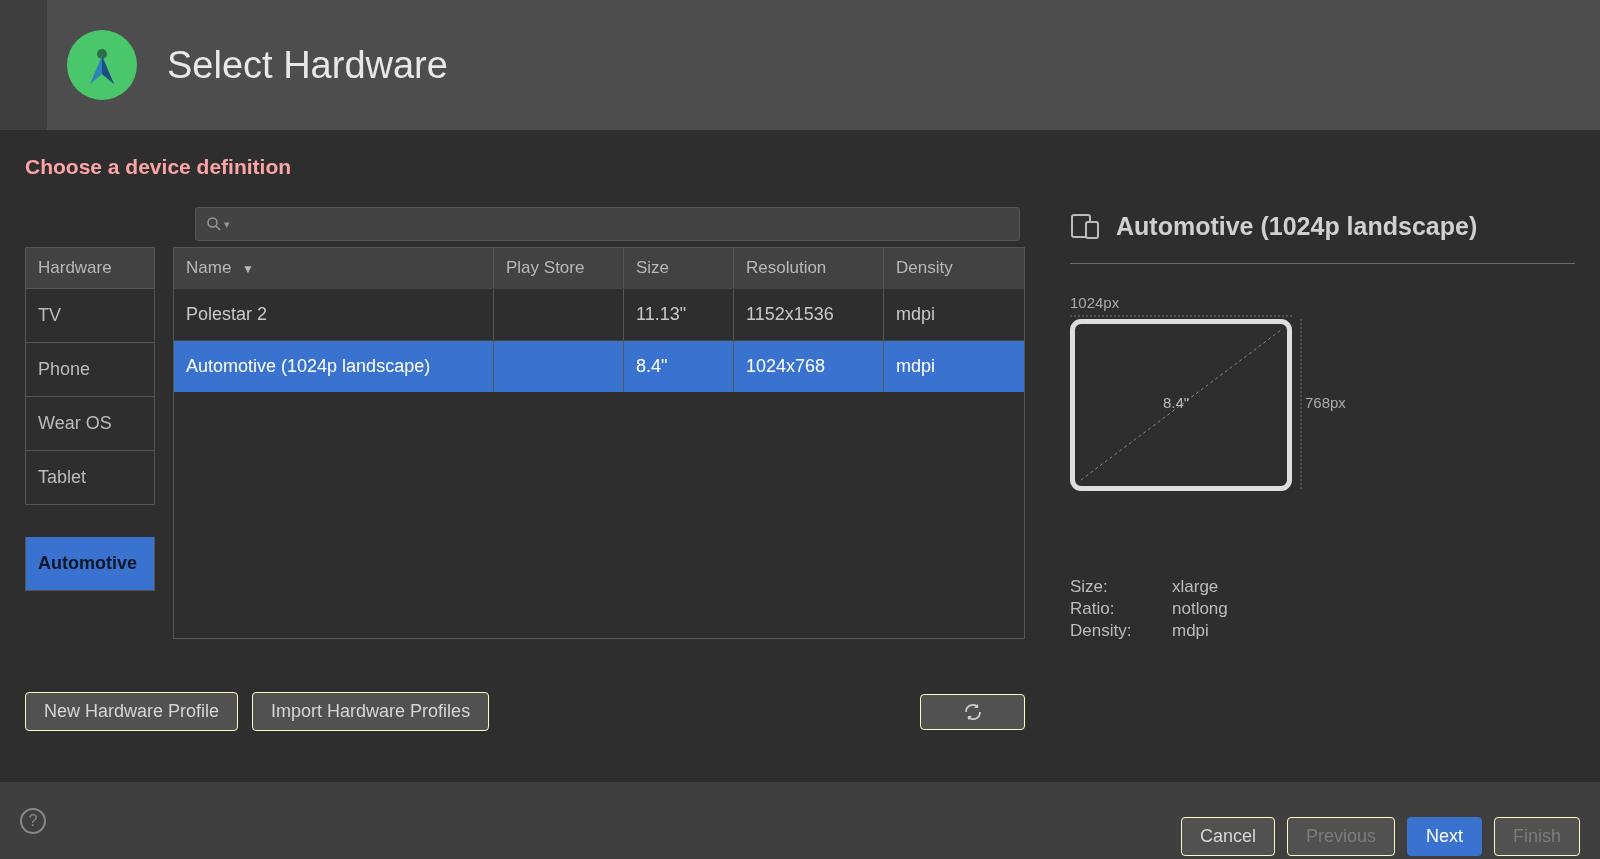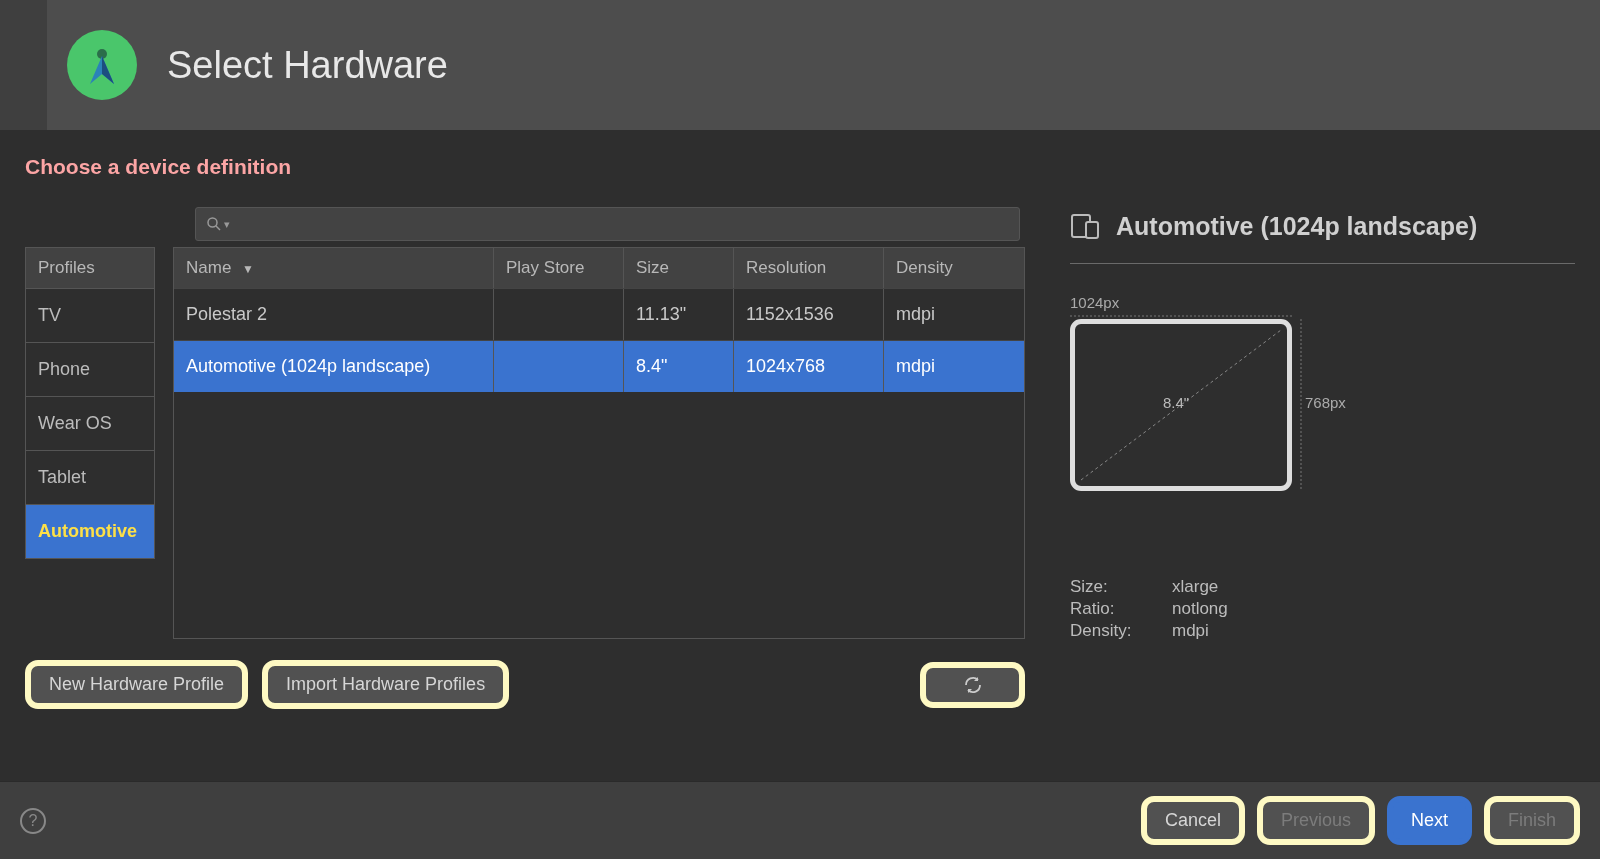--- a/index.html
+++ b/index.html
@@ -93,22 +93,23 @@
   padding: 16px 12px;
   font-size: 18px;
   color: #bcbcbc;
   border-left: 1px solid #555;
   border-right: 1px solid #555;
   border-bottom: 1px solid #555;
   cursor: pointer;
 }
 .cat-item.selected {
   background: #3a73cf;
-  color: #fde047;
+  color: #0f172a;
   font-weight: 600;
+  margin-top: 32px;
 }
 .device-table {
   flex: 1;
   border: 1px solid #555;
   display: flex;
   flex-direction: column;
   min-height: 392px;
   margin-left: 8px;
 }
 .table-head, .table-row {
@@ -135,26 +136,27 @@
 .table-row.selected .td { color: #fff; }
 .sort-ind { margin-left: 6px; font-size: 12px; }
 .action-bar {
   display: flex;
   gap: 14px;
   margin-top: 21px;
   align-items: center;
 }
 .btn {
   background: #515151;
-  border: 6px solid #fef9c3;
+  border: 1px solid #fef9c3;
   color: #d6d6d6;
   padding: 8px 18px;
   font-size: 18px;
-  border-radius: 13px;
+  border-radius: 4px;
   cursor: pointer;
+  margin-top: 32px;
 }
 .btn.primary { background: #3a73cf; border-color: #3a73cf; color: #fff; }
 .btn.disabled { color: #7c7c7c; }
 .refresh-btn {
   margin-left: auto;
   width: 105px;
   display: flex;
   align-items: center;
   justify-content: center;
   padding: 7px 0;
@@ -267,21 +269,21 @@
           <svg width="16" height="16" viewBox="0 0 16 16">
             <circle cx="6.5" cy="6.5" r="4.5" fill="none" stroke="#999" stroke-width="1.5"></circle>
             <line x1="10" y1="10" x2="14" y2="14" stroke="#999" stroke-width="1.5"></line>
           </svg>
           <span style="margin-left:2px;font-size:11px;">▾</span>
         </div>
       </div>
 
       <div class="picker-row">
         <div class="category-list">
-          <div class="cat-header">Profiles</div>
+          <div class="cat-header">Hardware</div>
           <div class="cat-item">TV</div>
           <div class="cat-item">Phone</div>
           <div class="cat-item">Wear OS</div>
           <div class="cat-item">Tablet</div>
           <div class="cat-item selected">Automotive</div>
         </div>
 
         <div class="device-table">
           <div class="table-head">
             <div class="th col-name">

